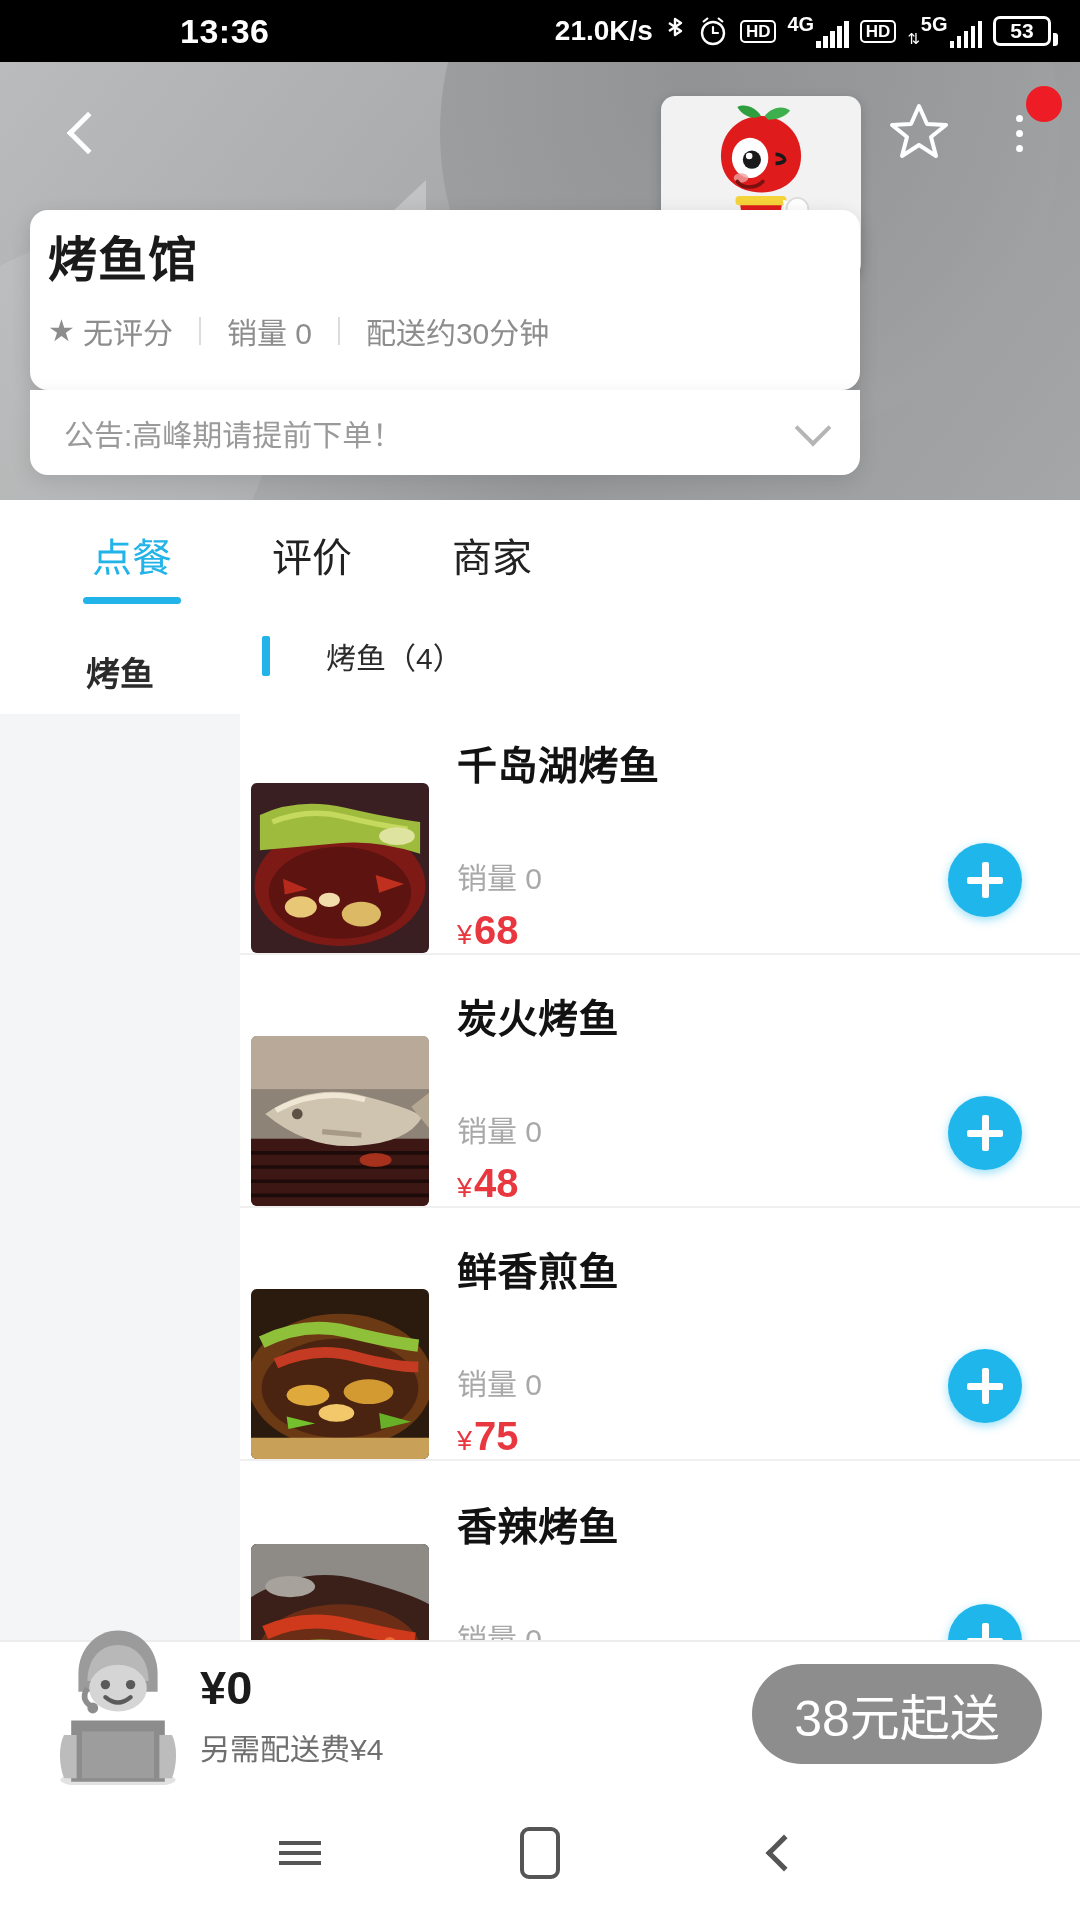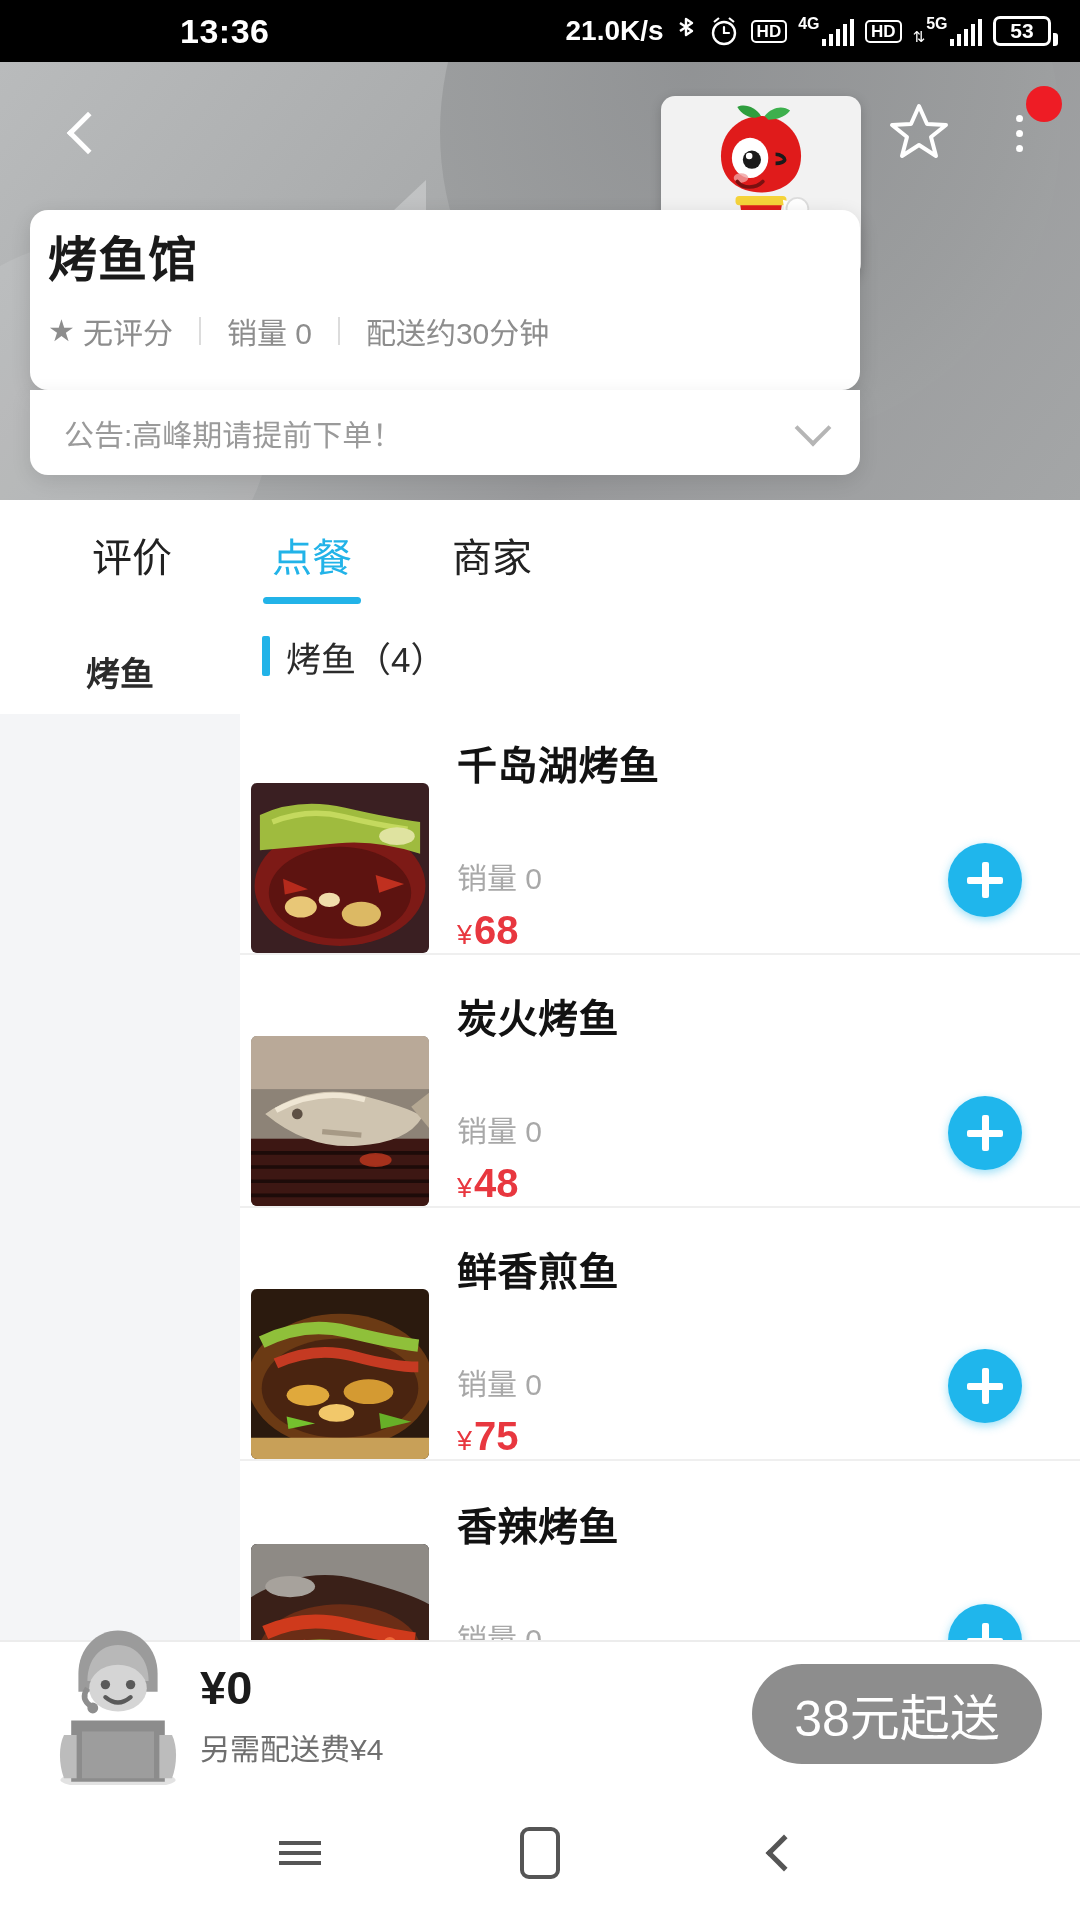--- a/index.html
+++ b/index.html
@@ -13,21 +13,21 @@
     background:#000; color:#fff; display:flex; align-items:center; }
   .sb-time { position:absolute; left:180px; font-size:34px; font-weight:700;
     letter-spacing:.5px; }
   .sb-right { position:absolute; right:22px; display:flex; align-items:center; gap:11px; }
   .sb-net { font-size:28px; font-weight:700;margin-left:10px; }
   .ic { display:inline-block; }
   .bt-ic svg, .alarm-ic svg { display:block; }
   .hd-box { border:2.5px solid #fff; border-radius:5px; font-size:17px;
     font-weight:700; padding:1px 4px; line-height:1; }
   .sig-wrap { display:flex; align-items:flex-end; gap:2px; }
-  .sig-g { font-size:16px; font-weight:700; line-height:1; margin-bottom:14px; }
+  .sig-g { font-size:20px; font-weight:700; line-height:1; margin-bottom:14px; }
   .bars { display:flex; align-items:flex-end; gap:2.5px; height:26px; }
   .bars i { width:4.5px; background:#fff; display:block; }
   .bars i:nth-child(1){height:7px}.bars i:nth-child(2){height:12px}
   .bars i:nth-child(3){height:17px}.bars i:nth-child(4){height:22px}
   .bars i:nth-child(5){height:27px}
   .updn { font-size:15px; line-height:1; margin-bottom:2px; letter-spacing:-1px;}
   .batt { display:flex; align-items:flex-end; }
   .batt-b { border:3px solid #fff; border-radius:7px; width:58px; height:30px;
     display:flex; align-items:center; justify-content:center; }
   .batt-n { font-size:21px; font-weight:700; }
@@ -105,21 +105,21 @@
   .cat { height:86px; display:flex; align-items:center; justify-content:center;
     font-size:34px; color:#2b2b2b; font-weight:700; }
   .cat.active { background:#fff; }
   .catfill { background:#f4f5f7; flex:1; }
   .catlist-wrap { width:240px; display:flex; flex-direction:column; }
 
   .dishes { flex:1; background:#fff; position:relative; overflow:hidden; }
   .sec-head { display:flex; align-items:center; height:92px; padding-left:22px; }
   .sec-bar { width:8px; height:40px; background:#22b3e8; border-radius:2px;
     margin-right:16px; }
-  .sec-title { font-size:35px; color:#2b2b2b; }
+  .sec-title { font-size:30px; color:#2b2b2b;margin-left:40px; }
 
   .dish { height:253px; display:flex; align-items:flex-end; padding:16px 0 0 11px;
     border-bottom:2px solid #efefef; position:relative; }
   .dish:last-child { border-bottom:none; }
   .thumb { width:178px; height:170px; border-radius:6px; overflow:hidden;
     flex:0 0 178px; margin-left:0; }
   .thumb svg { display:block; width:100%; height:100%; }
   .dinfo { flex:1; padding-left:28px; padding-top:6px; }
   .dname { font-size:40px; font-weight:700; color:#121212; letter-spacing:.5px; }
   .dsales { font-size:30px; color:#a8a8a8; margin-top:62px; }
@@ -278,22 +278,22 @@
       <span>配送约30分钟</span>
     </div>
   </div>
 
   <div class="notice-row">
     <span class="notice-txt">公告:高峰期请提前下单！</span>
     <span class="caret"></span>
   </div>
 
   <div class="tabs">
+    <div class="tab active">点餐</div>
     <div class="tab">评价</div>
-    <div class="tab active">点餐</div>
     <div class="tab">商家</div>
   </div>
 
   <div class="content">
     <div class="catlist-wrap">
       <div class="catlist">
         <div class="cat active">烤鱼</div>
       </div>
       <div class="catfill"></div>
     </div>

